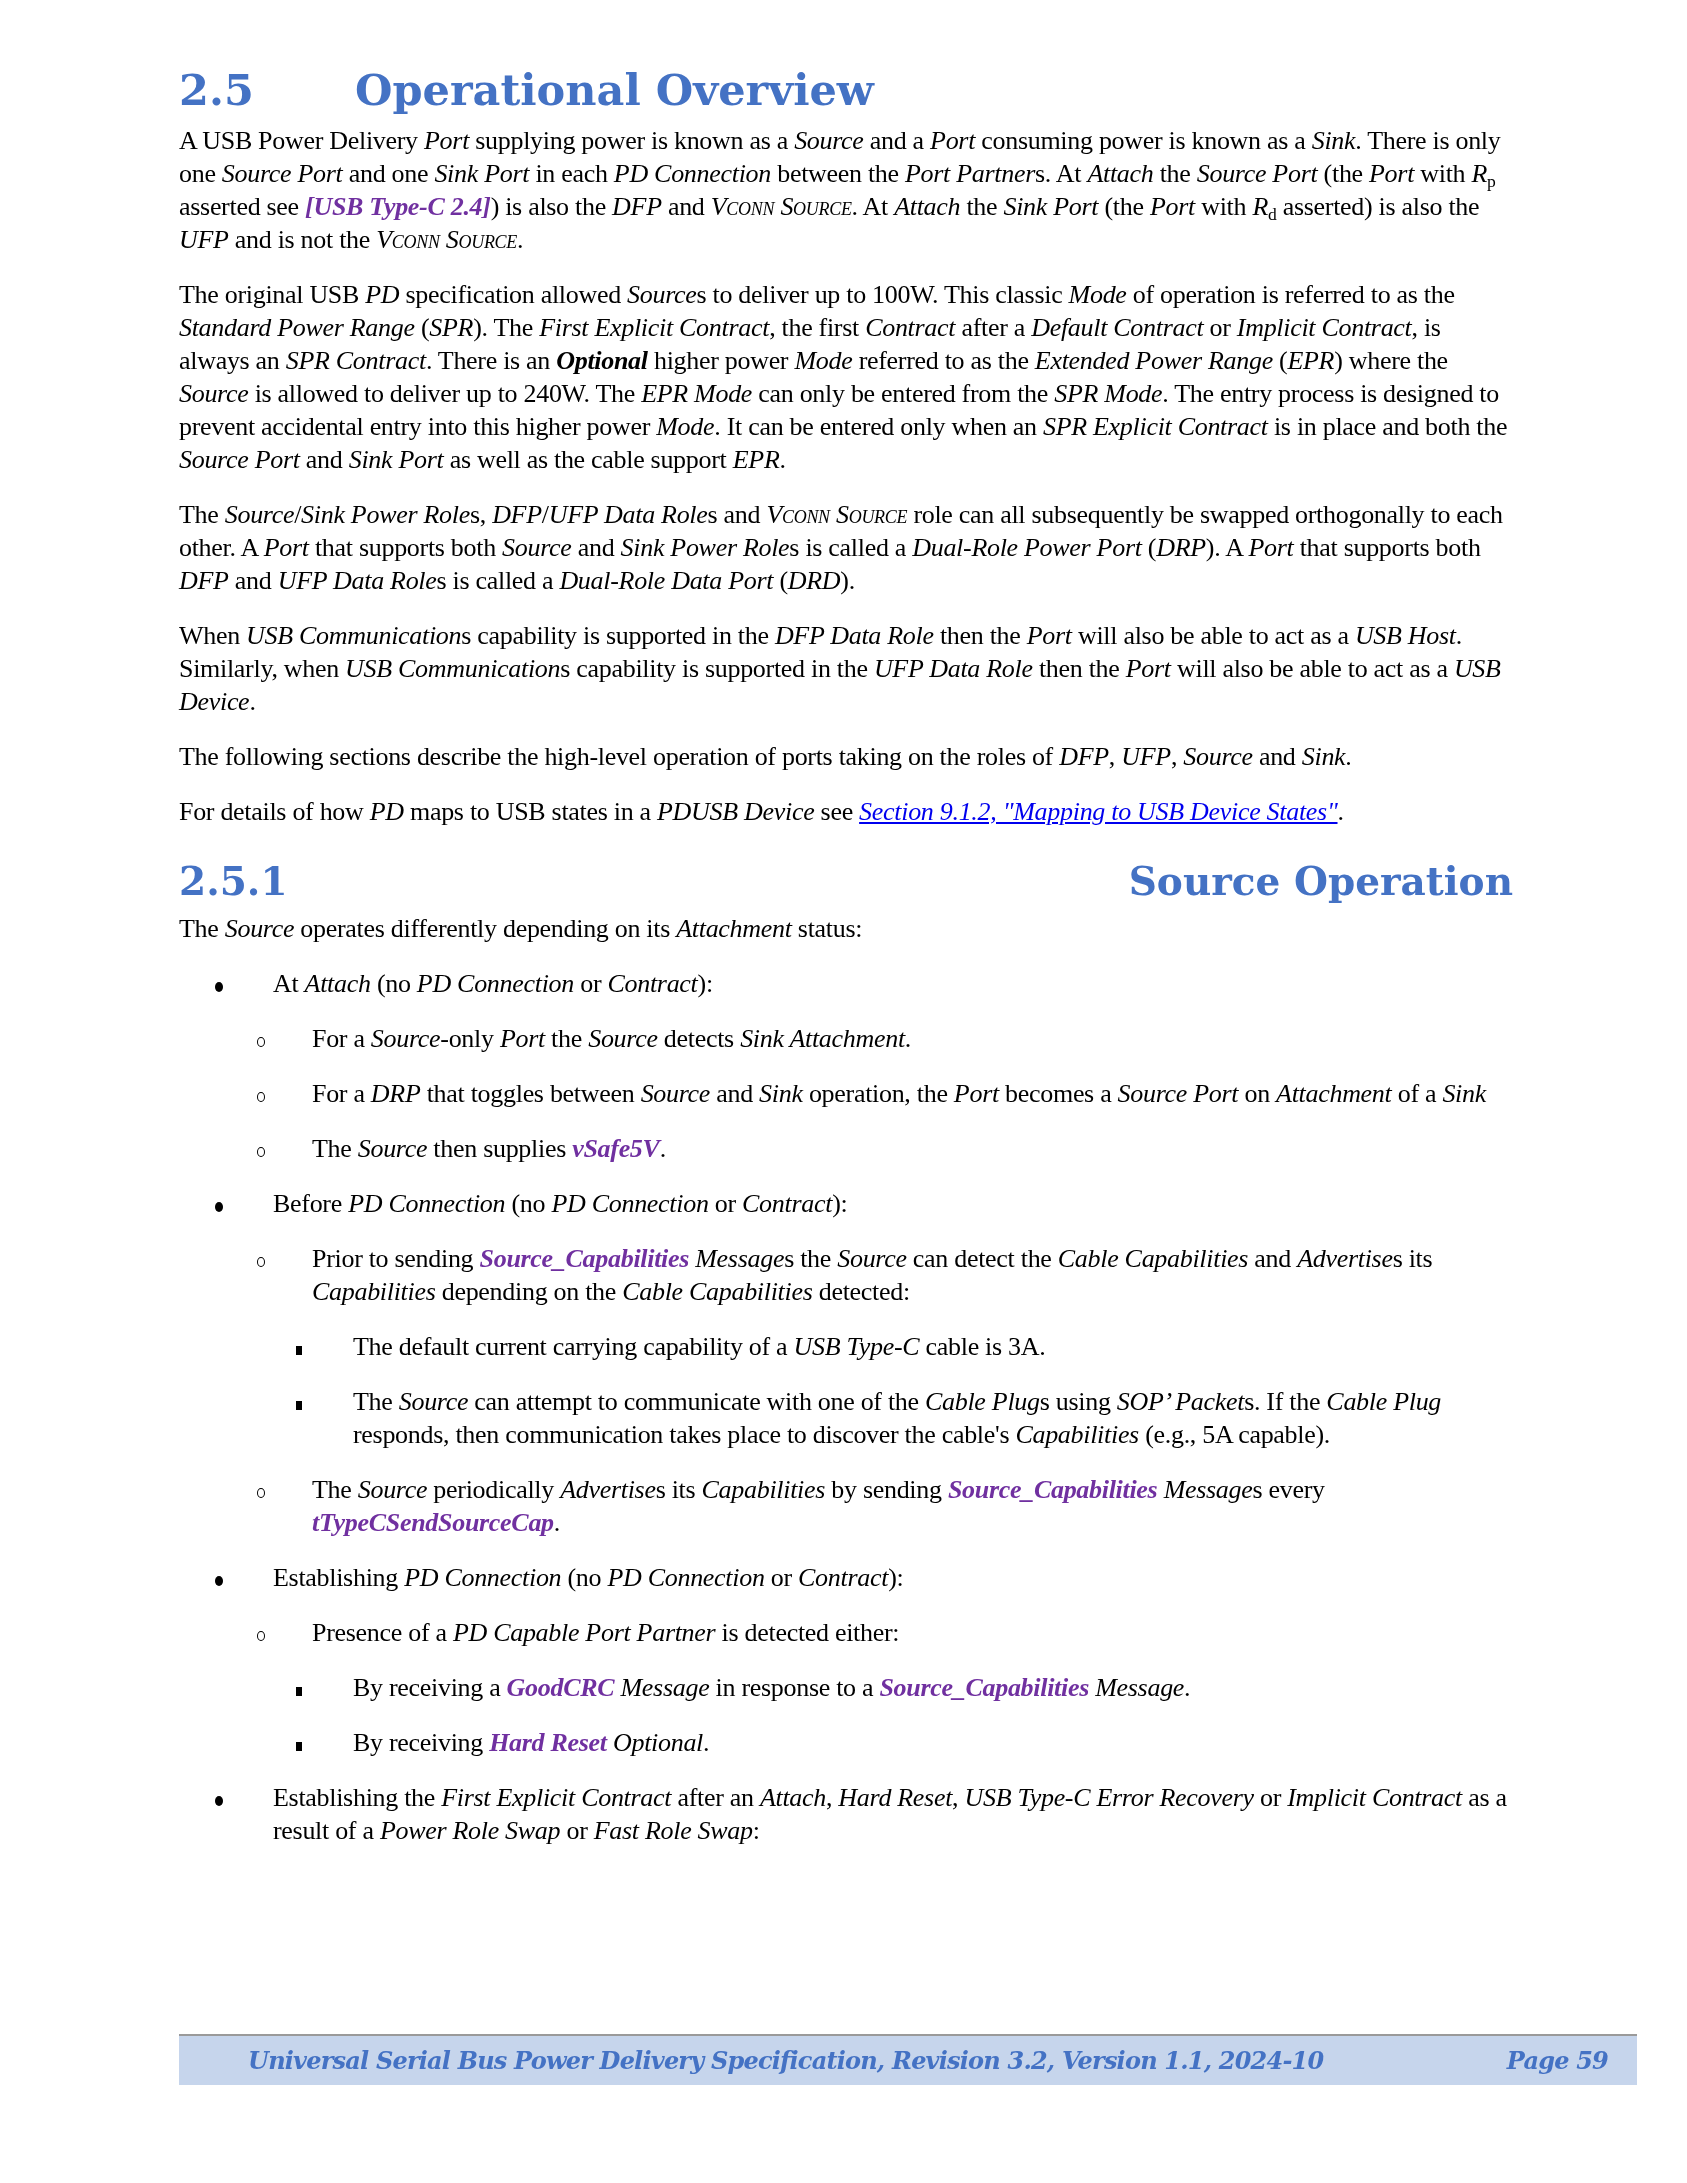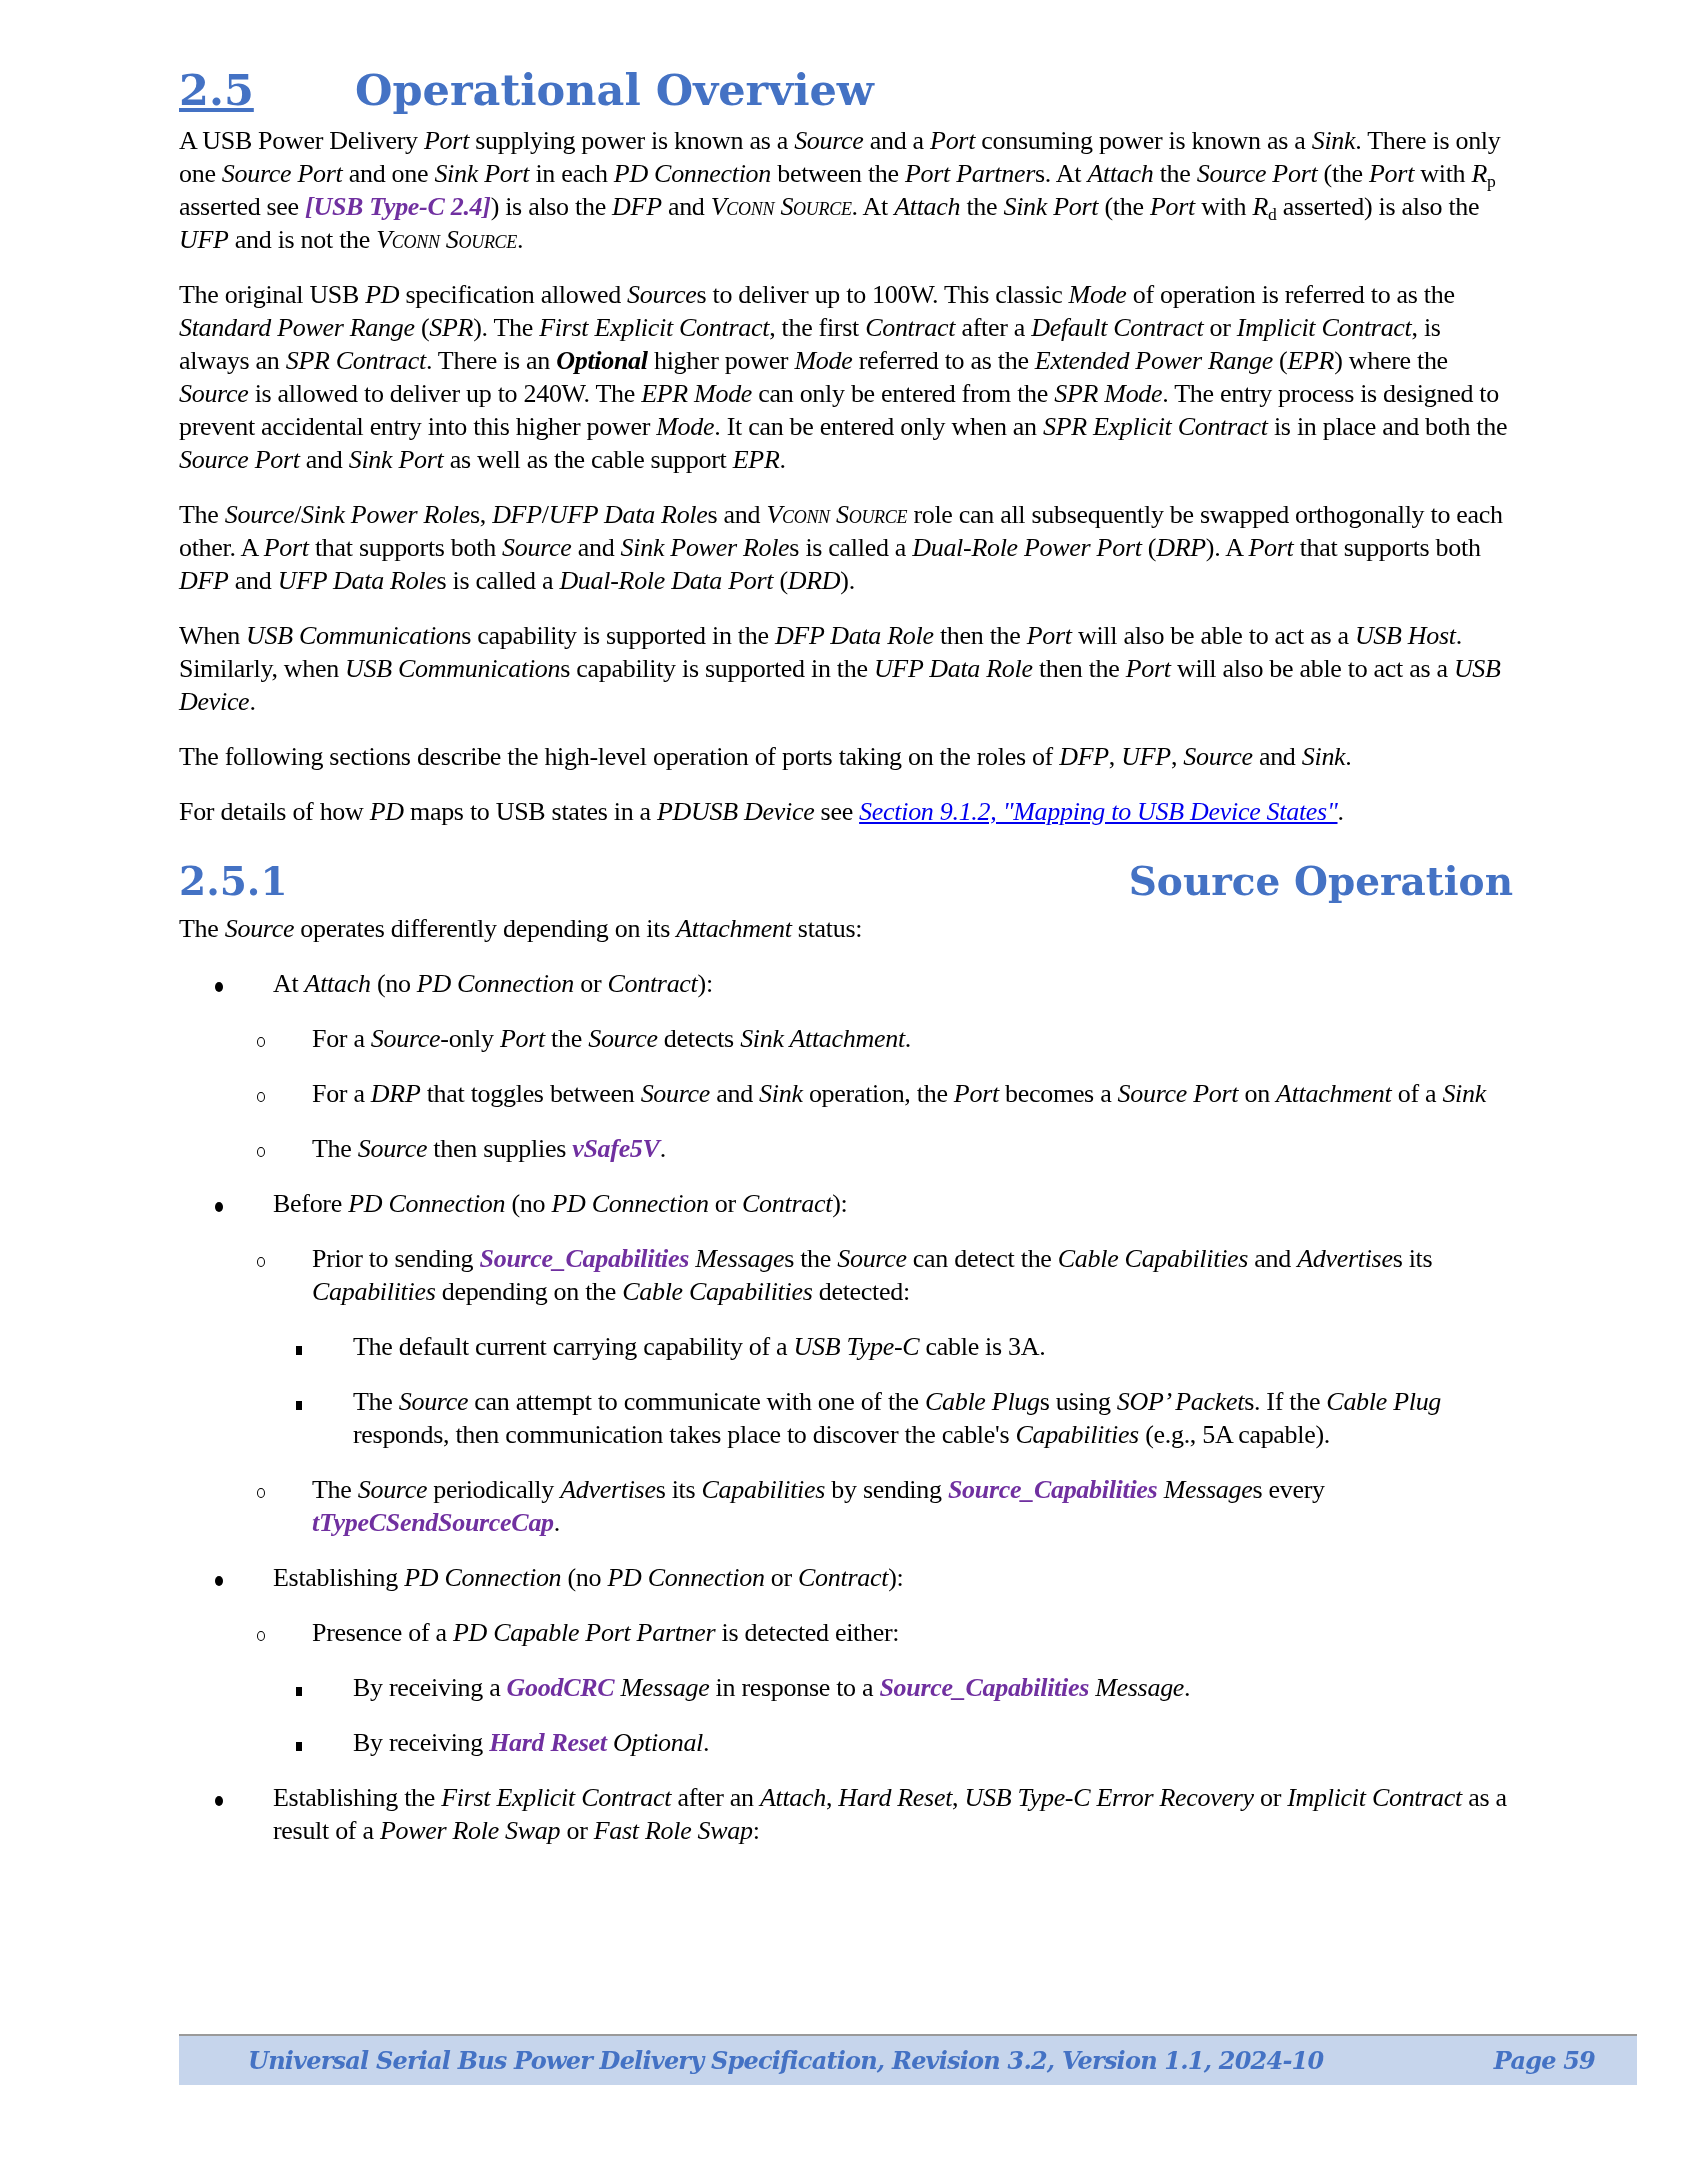--- a/index.html
+++ b/index.html
@@ -10,21 +10,21 @@
   }
   .page {
     position: absolute; left: 179px; top: 57px; width: 1334px;
   }
   .h1, .h2 {
     font-family: "DejaVu Serif", "Liberation Serif", serif;
     font-weight: bold; color: #4472c4; margin: 0;
     display: flex; align-items: baseline;
   }
   .h1 { font-size: 43px; height: 67px; line-height: 67px; }
-  .h1 .num { width: 176px; display: inline-block; text-decoration: underline; }
+  .h1 .num { width: 176px; display: inline-block; }
   .h2 { font-size: 39px; height: 62px; line-height: 62px; margin-top: 7px; justify-content: space-between; }
   .h2 .num { width: 216px; display: inline-block; }
   p.para {
     font-size: 26px; line-height: 33px; margin: 0 0 22px 0;
     letter-spacing: -0.3px;
   }
   .i { font-style: italic; }
   .b { font-weight: bold; }
   .ref { color: #7030a0; font-weight: bold; font-style: italic; }
   .link { color: #0000ee; font-style: italic; text-decoration: underline; cursor: pointer; }
@@ -55,21 +55,21 @@
     background: #000; margin-top: 14.5px;
   }
   .footer {
     position: absolute; left: 179px; top: 2034px; width: 1458px; height: 49px;
     background: #c6d5ec; border-top: 2.1px solid #9a9a9a;
     display: flex; align-items: center;
     font-family: "DejaVu Serif", "Liberation Serif", serif;
     font-style: italic; font-weight: bold; color: #4472c4; font-size: 24px;
   }
   .footer .ftitle { margin-left: 69px; letter-spacing: -0.8px; }
-  .footer .fpage { position: absolute; right: 42px; letter-spacing: -0.8px; }
+  .footer .fpage { position: absolute; right: 29px; letter-spacing: -0.8px; }
 </style>
 </head>
 <body>
 
 <div class="page">
   <h1 class="h1">
     <span class="num">2.5</span>
     <span>Operational Overview</span>
   </h1>
 

